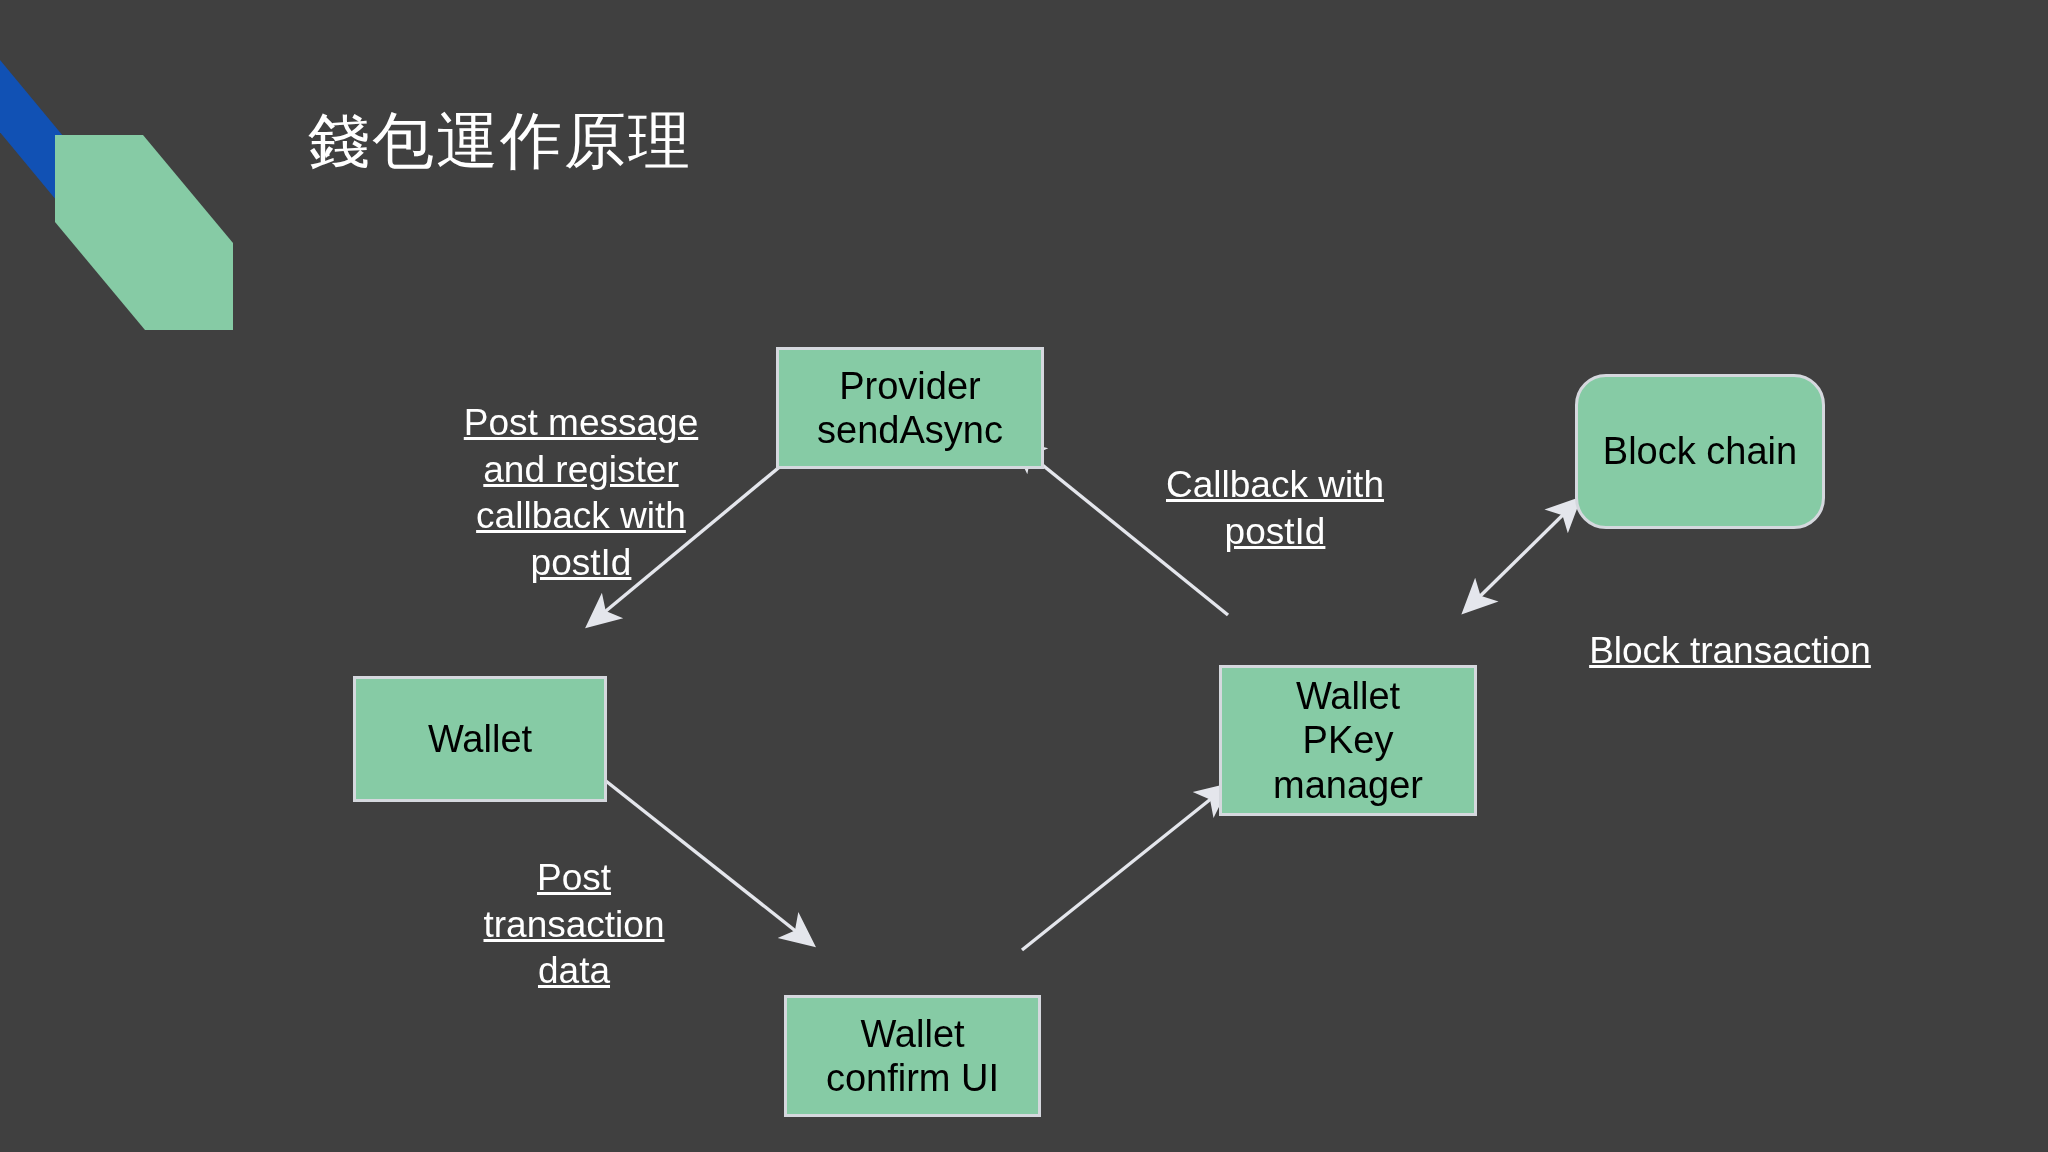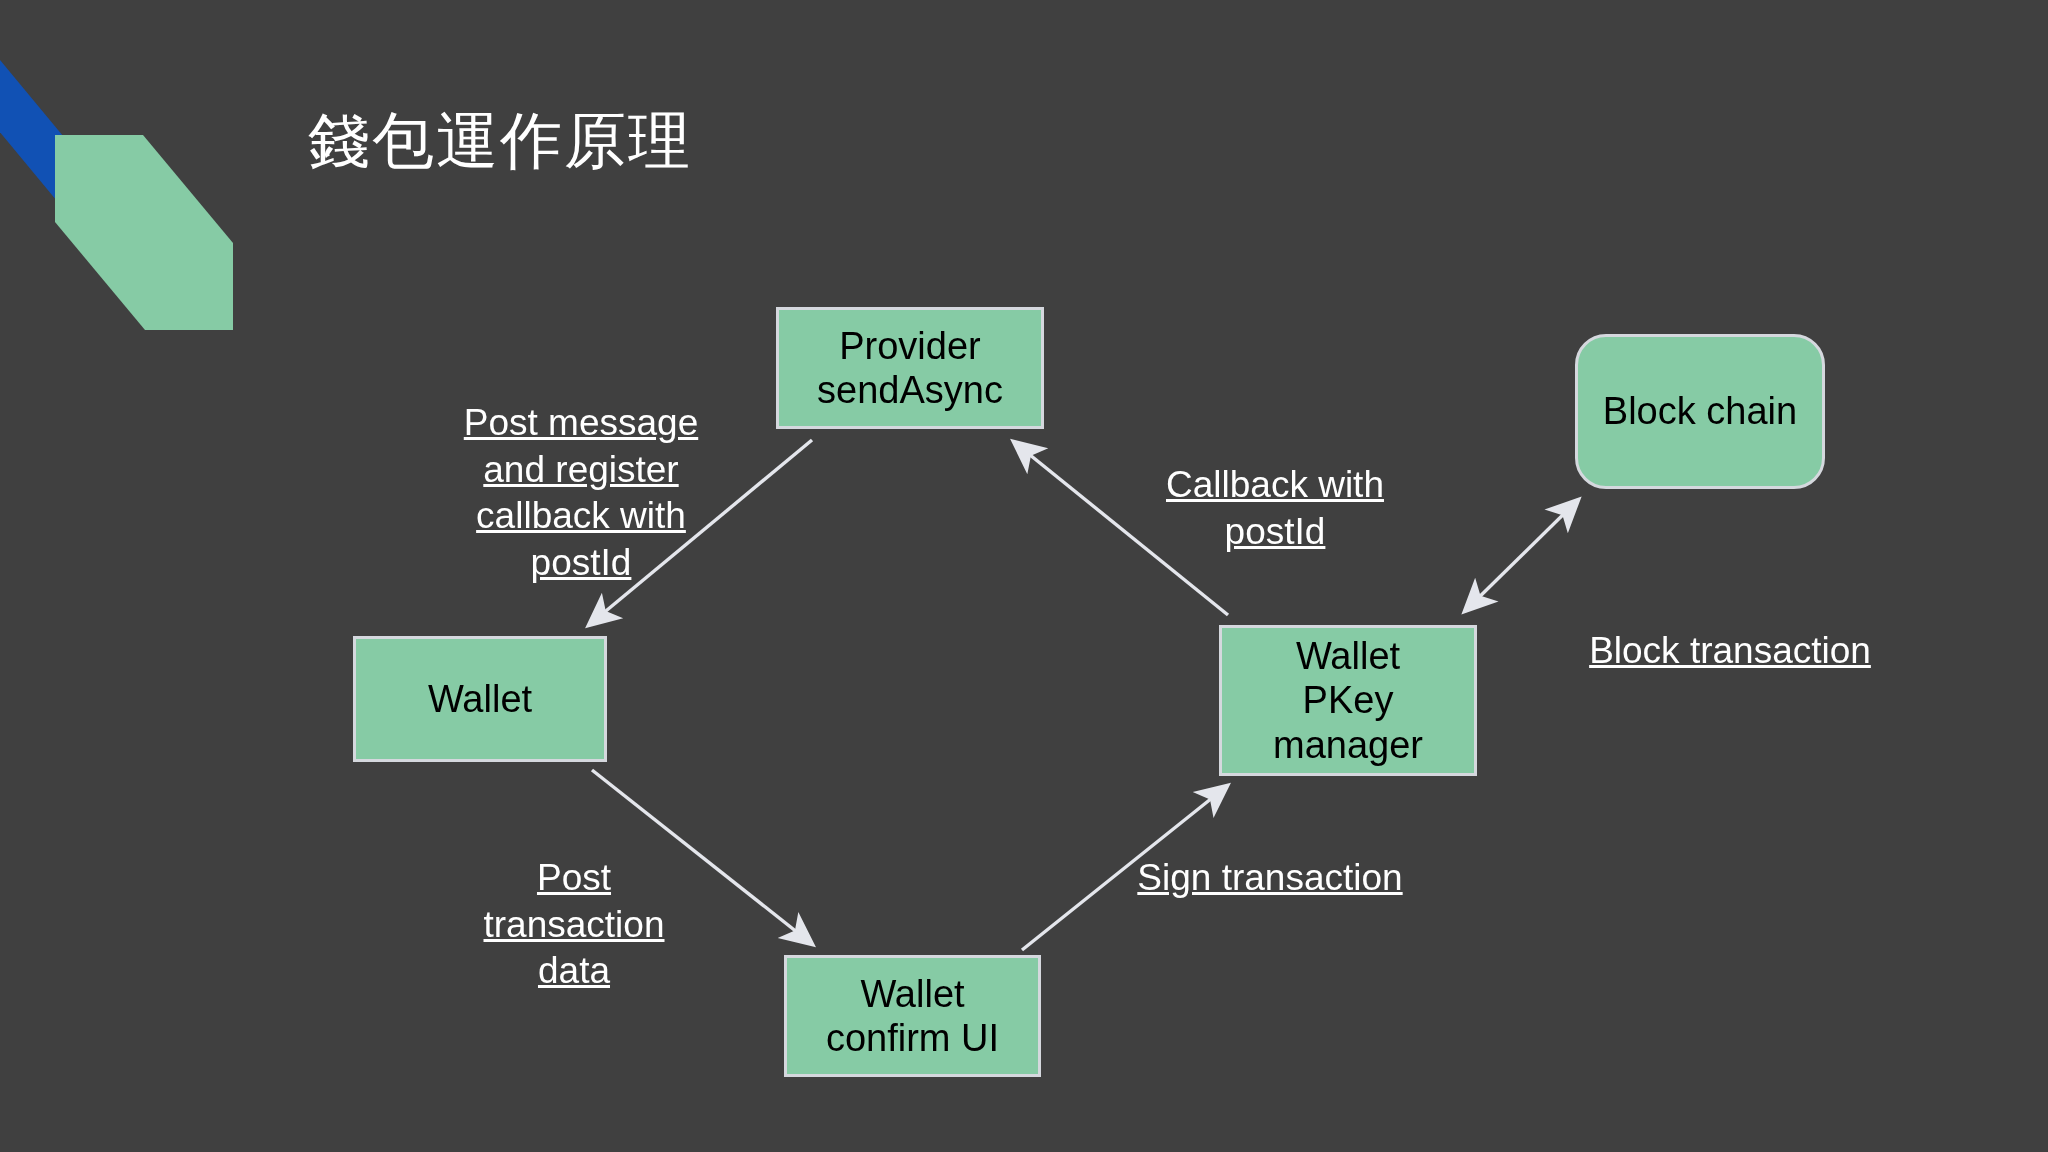--- a/index.html
+++ b/index.html
@@ -54,20 +54,21 @@
     background: #86cba5;
     border: 3px solid #d5d8de;
     color: #000000;
     display: flex;
     align-items: center;
     justify-content: center;
     text-align: center;
     font-size: 38px;
     line-height: 1.17;
     white-space: pre-line;
+    margin-top: 40px;
   }
 
   #node-provider      { left: 776px;  top: 307px;  width: 268px; height: 122px; }
   #node-blockchain    { left: 1575px; top: 334px;  width: 250px; height: 155px; border-radius: 31px; }
   #node-wallet        { left: 353px;  top: 636px;  width: 254px; height: 126px; }
   #node-pkey          { left: 1219px; top: 625px;  width: 258px; height: 151px; }
   #node-confirm       { left: 784px;  top: 955px;  width: 257px; height: 122px; }
 
   
   .edge-label {
@@ -129,18 +130,17 @@
   <div class="node" id="node-confirm">Wallet
 confirm UI</div>
 
   <div class="edge-label" id="label-post">Post message
 and register
 callback with
 postId</div>
   <div class="edge-label" id="label-check">Post
 transaction
 data</div>
-  <div class="edge-label" id="label-sign">Sign transaction</div>
   <div class="edge-label" id="label-callback">Callback with
 postId</div>
   <div class="edge-label" id="label-send">Block transaction</div>
 
 </div>
 
 </body></html>

